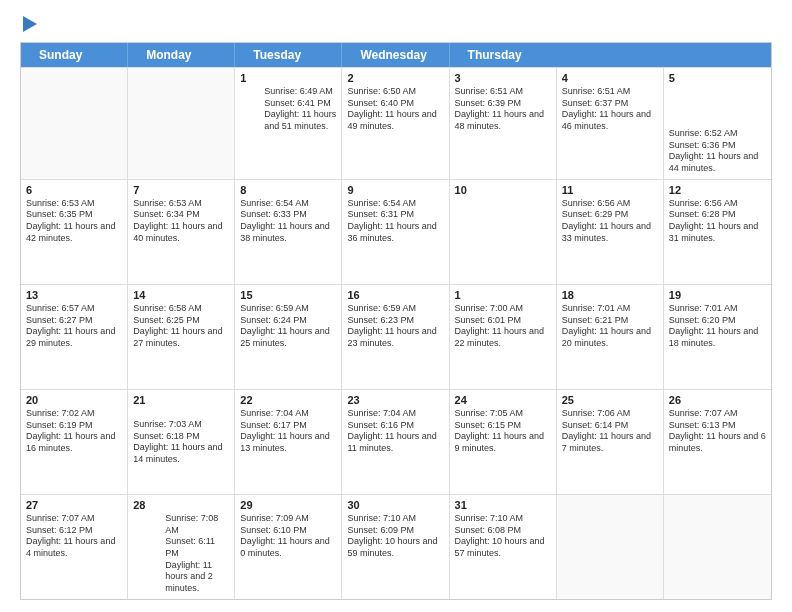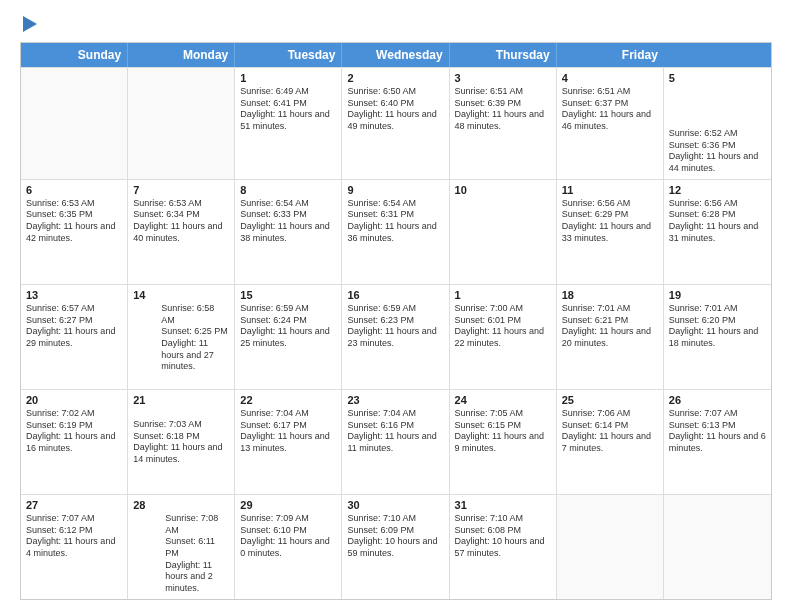--- a/index.html
+++ b/index.html
@@ -70,23 +70,23 @@
     }
     .cal-header {
       display: grid;
       grid-template-columns: repeat(7, 1fr);
       background: #4a90d9;
     }
     .cal-header-cell {
       color: #fff;
       font-size: 12px;
       font-weight: bold;
-      padding: 5px 6px;
+      padding: 5px 18px;
       border-right: 1px solid #6aaae4;
-      text-align: right;
+      text-align: left;
     }
     .cal-header-cell:last-child {
       border-right: none;
     }
     .cal-body {
       flex: 1;
       display: flex;
       flex-direction: column;
     }
     .cal-row {
@@ -140,29 +140,28 @@
     </div>
   </div>
 
   <div class="calendar">
     <div class="cal-header">
     <div class="cal-header-cell">Sunday</div>
         <div class="cal-header-cell">Monday</div>
         <div class="cal-header-cell">Tuesday</div>
         <div class="cal-header-cell">Wednesday</div>
         <div class="cal-header-cell">Thursday</div>
-        <div class="cal-header-cell">Friday</div>
       </div>
     <div class="cal-body">
     <div class="cal-row">
           <div class="cal-cell empty"></div>
           <div class="cal-cell empty"></div>
           <div class="cal-cell">
             <div class="day-num">1</div>
-            <div class="day-info" style="white-space: pre-line;">Sunrise: 6:49 AM
+            <div class="day-info" style="white-space: pre-line; margin-left: 24px;">Sunrise: 6:49 AM
 Sunset: 6:41 PM
 Daylight: 11 hours and 51 minutes.</div>
           </div>
           <div class="cal-cell">
             <div class="day-num">2</div>
             <div class="day-info" style="white-space: pre-line;">Sunrise: 6:50 AM
 Sunset: 6:40 PM
 Daylight: 11 hours and 49 minutes.</div>
           </div>
           <div class="cal-cell">
@@ -227,21 +226,21 @@
         </div>
         <div class="cal-row">
           <div class="cal-cell">
             <div class="day-num">13</div>
             <div class="day-info" style="white-space: pre-line;">Sunrise: 6:57 AM
 Sunset: 6:27 PM
 Daylight: 11 hours and 29 minutes.</div>
           </div>
           <div class="cal-cell">
             <div class="day-num">14</div>
-            <div class="day-info" style="white-space: pre-line; margin-left: 28px;">Sunrise: 6:58 AM
+            <div class="day-info" style="white-space: pre-line;">Sunrise: 6:58 AM
 Sunset: 6:25 PM
 Daylight: 11 hours and 27 minutes.</div>
           </div>
           <div class="cal-cell">
             <div class="day-num">15</div>
             <div class="day-info" style="white-space: pre-line;">Sunrise: 6:59 AM
 Sunset: 6:24 PM
 Daylight: 11 hours and 25 minutes.</div>
           </div>
           <div class="cal-cell">

